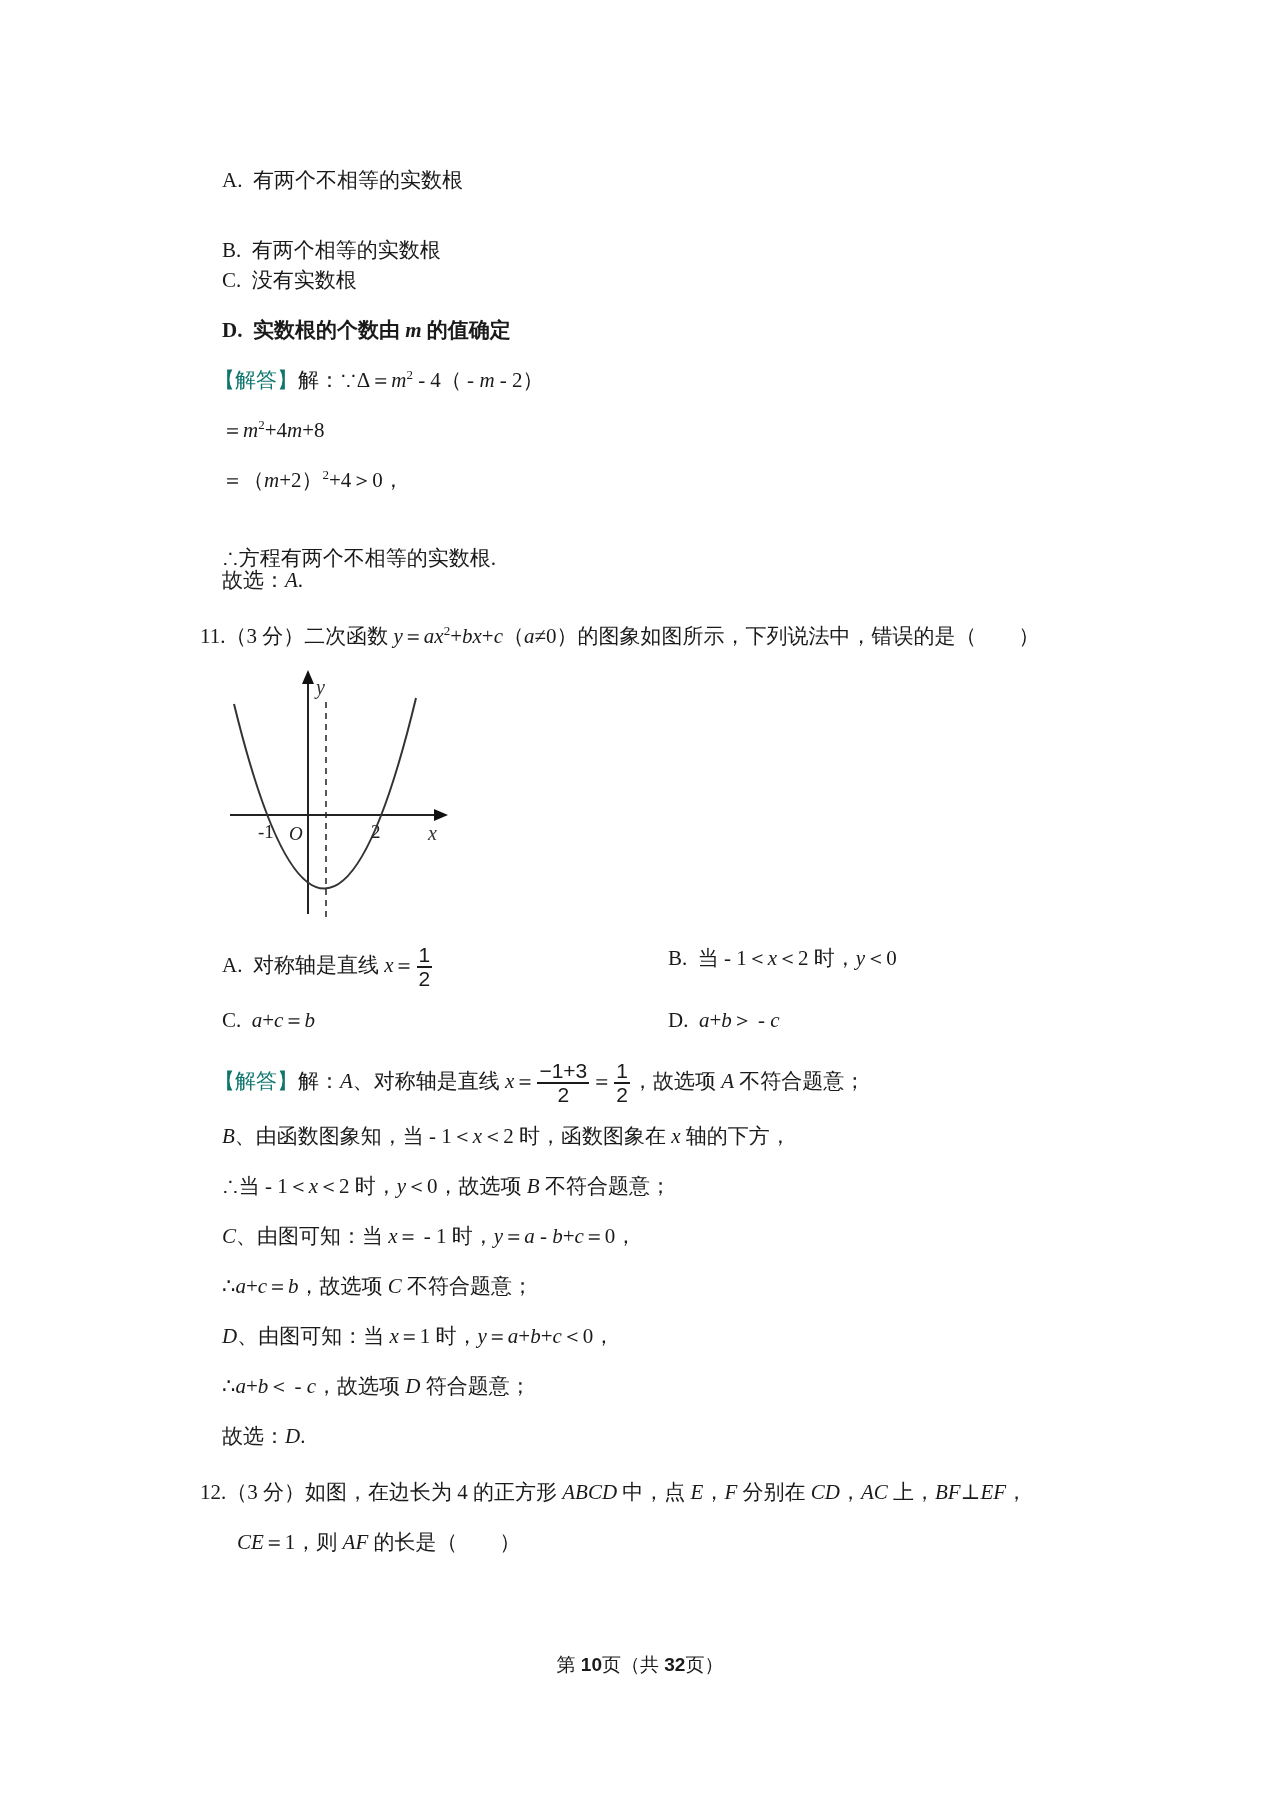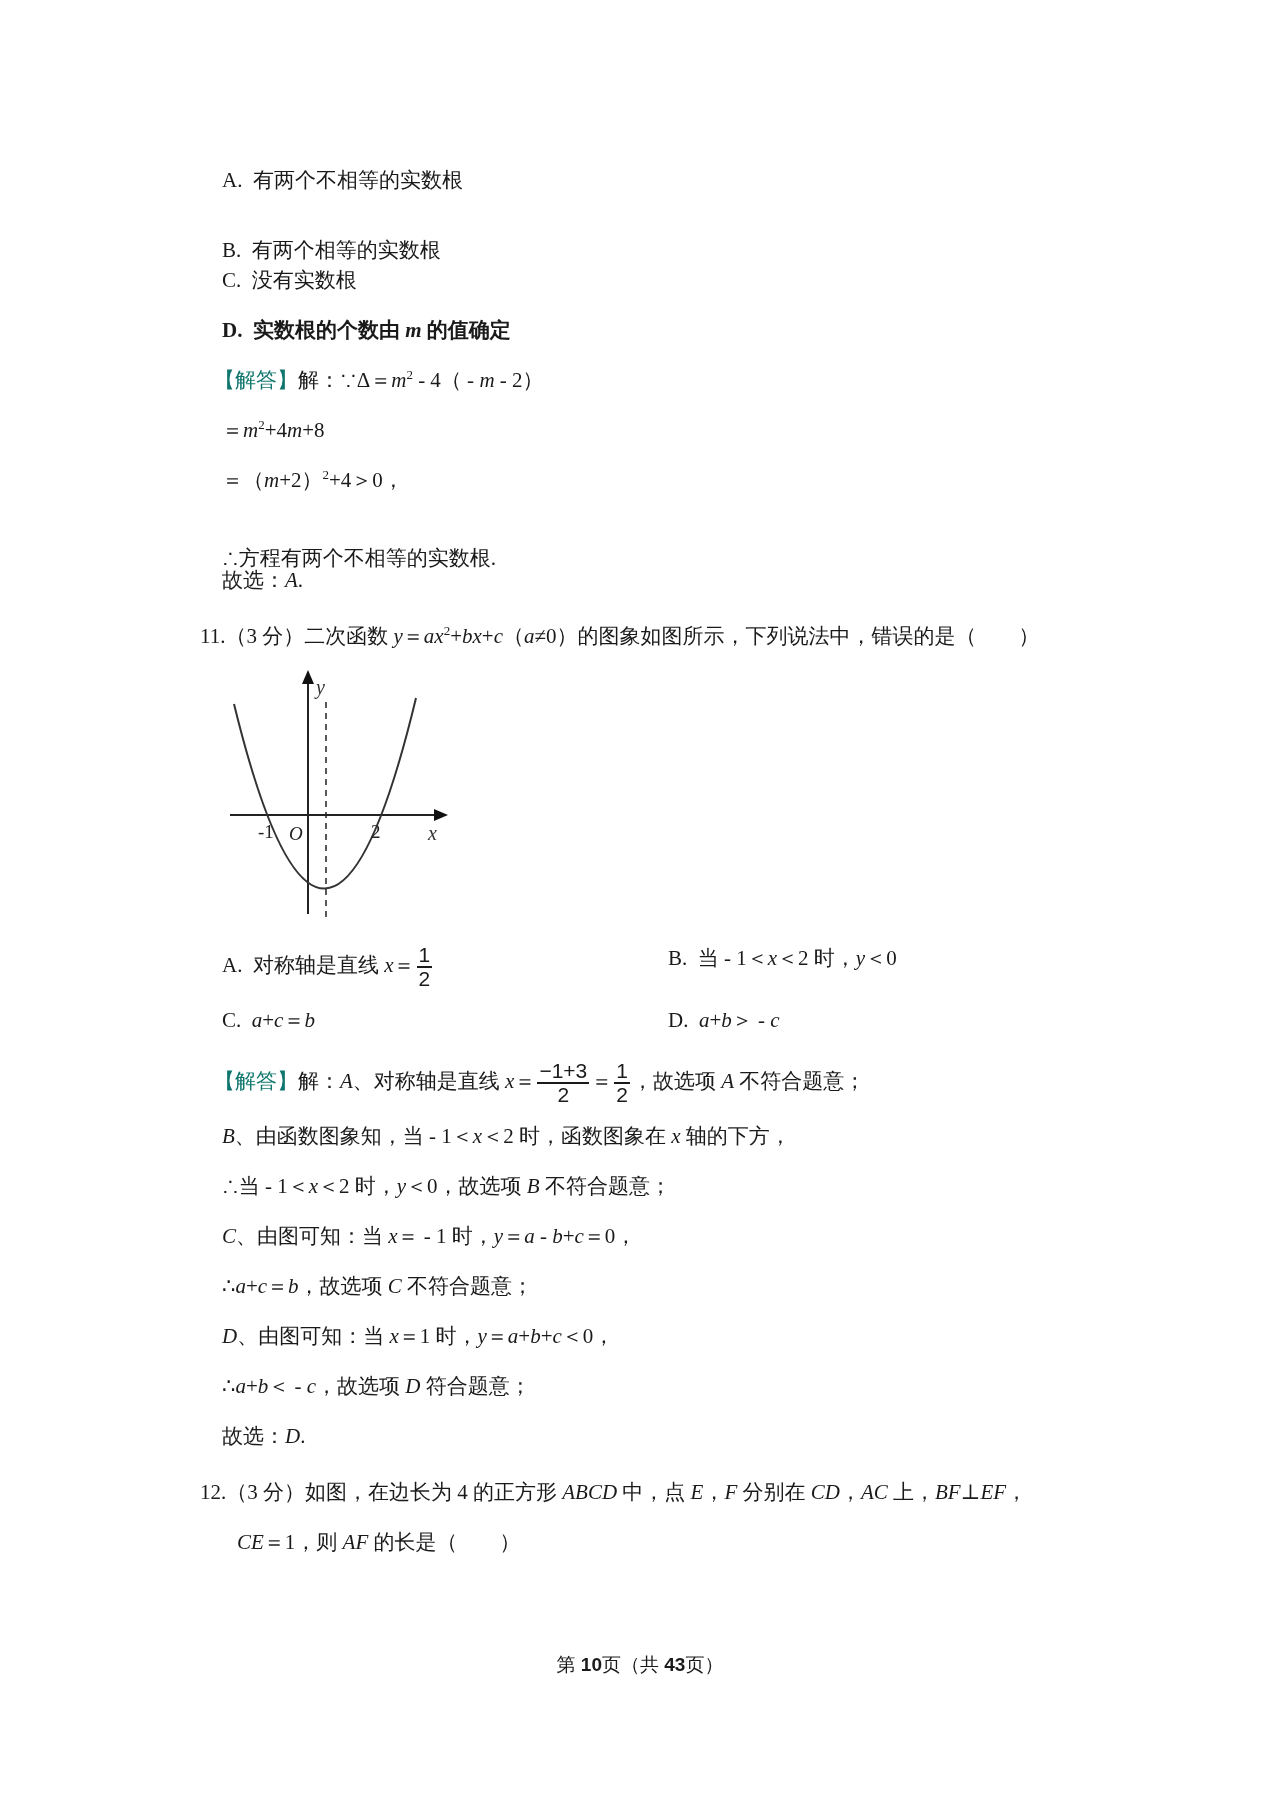--- a/index.html
+++ b/index.html
@@ -80,14 +80,14 @@
 <div class="line" style="left:222px;top:1222px;"><i>C</i>、由图可知：当 <i>x</i>＝ - 1 时，<i>y</i>＝<i>a</i> - <i>b</i>+<i>c</i>＝0，</div>
 <div class="line" style="left:222px;top:1272px;">∴<i>a</i>+<i>c</i>＝<i>b</i>，故选项 <i>C</i> 不符合题意；</div>
 <div class="line" style="left:222px;top:1322px;"><i>D</i>、由图可知：当 <i>x</i>＝1 时，<i>y</i>＝<i>a</i>+<i>b</i>+<i>c</i>＜0，</div>
 <div class="line" style="left:222px;top:1372px;">∴<i>a</i>+<i>b</i>＜ - <i>c</i>，故选项 <i>D</i> 符合题意；</div>
 <div class="line" style="left:222px;top:1422px;">故选：<i>D</i>.</div>
 
 <div class="line" style="left:200px;top:1478px;">12.（3 分）如图，在边长为 4 的正方形 <i>ABCD</i> 中，点 <i>E</i>，<i>F</i> 分别在 <i>CD</i>，<i>AC</i> 上，<i>BF</i>⊥<i>EF</i>，</div>
 <div class="line" style="left:222px;top:1528px;margin-left:15px;"><i>CE</i>＝1，则 <i>AF</i> 的长是（　　）</div>
 
 <div class="footer">
-  <span>第 </span><b>10</b><span>页（共 </span><b>43</b><span>页）</span>
+  <span>第 </span><b>10</b><span>页（共 </span><b>32</b><span>页）</span>
 </div>
 
 </body></html>

